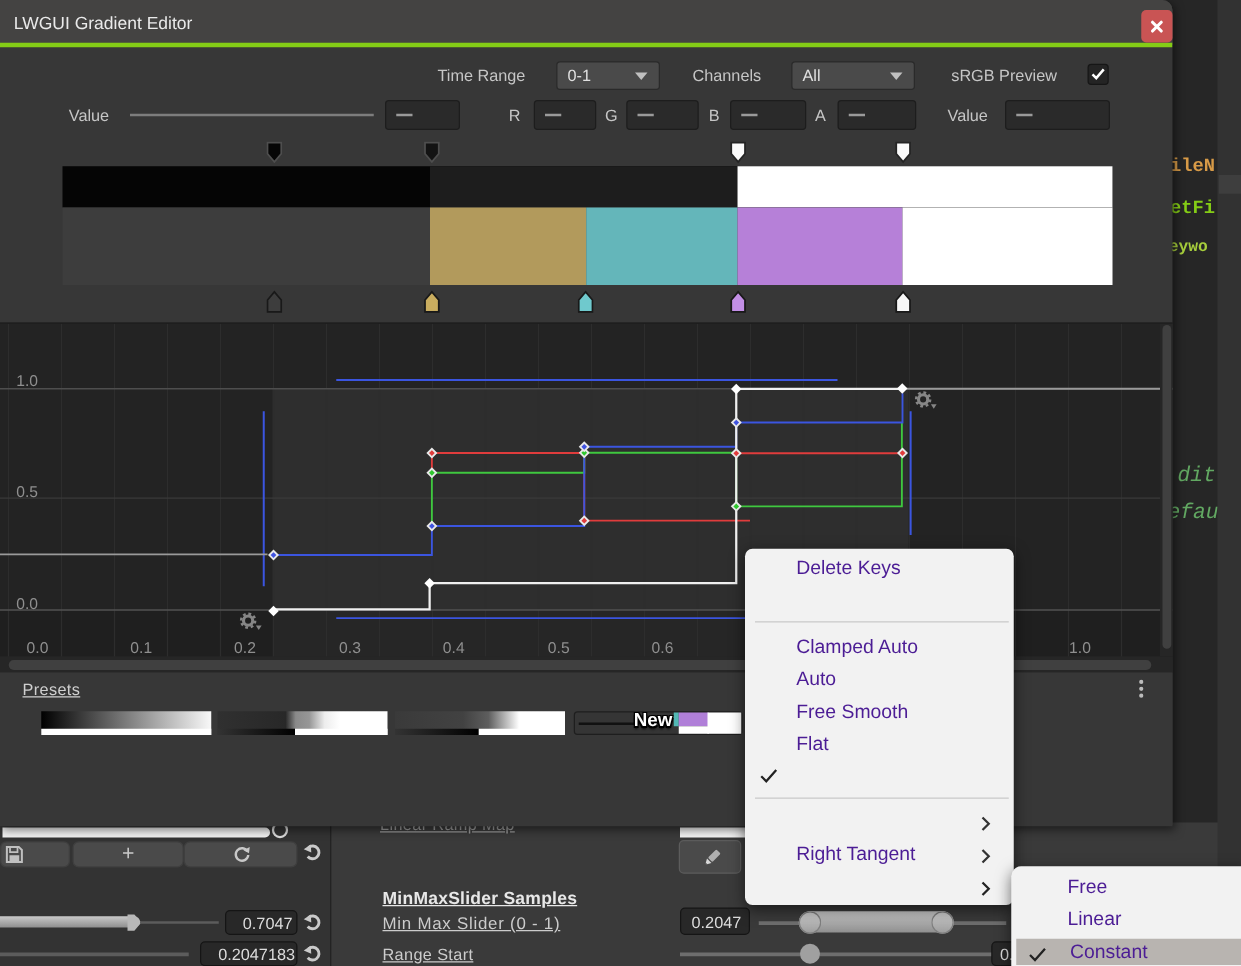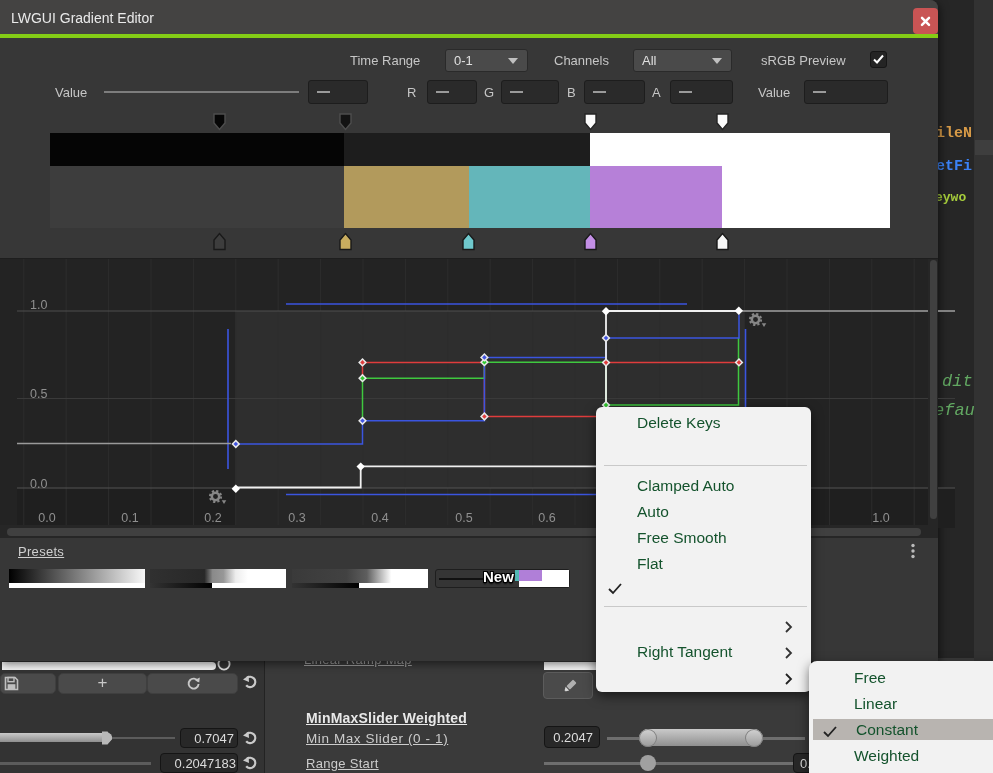--- a/index.html
+++ b/index.html
@@ -26,38 +26,38 @@
   .rowlbl { position:absolute; color:#c6c6c6; font-size:13px; }
   .drop { position:absolute; height:23px; background:#4a4a4a; border:1px solid #2a2a2a; border-radius:3px;
      color:#e0e0e0; font-size:13px; padding:3px 0 0 8px; }
   .drop:after { content:""; position:absolute; right:9px; top:8px; border-left:5px solid transparent;
      border-right:5px solid transparent; border-top:6px solid #c0c0c0; }
   .field { position:absolute; height:24px; background:#2a2a2a; border:1px solid #1d1d1d; border-radius:3px; }
   .field .dash { position:absolute; left:8px; top:10px; width:13px; height:2px; background:#9a9a9a; }
   
   #gbar { position:absolute; left:50px; top:133px; width:840px; height:95px; }
   
-  #curvepanel { position:absolute; left:0; top:258px; width:938px; height:280px; background:#232323; border-top:1px solid #1e1e1e;padding-left:17px; }
+  #curvepanel { position:absolute; left:0; top:258px; width:938px; height:280px; background:#232323; border-top:1px solid #1e1e1e; }
   
   #presets { position:absolute; left:0; top:538px; width:938px; height:122px; background:#373737; }
-  .preset { position:absolute; top:31px; height:19px; }
+  .preset { position:absolute; top:31px; height:19px;margin-left:24px; }
   
   .menu { position:absolute; z-index:10; background:#f2f2f2; border-radius:6px; box-shadow:0 4px 12px rgba(0,0,0,0.55);
-     font-size:15.5px; color:#14532d; }
+     font-size:15.5px; color:#4c1d95;margin-top:32px; }
   .mi { position:absolute; left:2px; right:2px; height:26px; line-height:26px; padding-left:39px; }
   .mi.hl { background:#aeaeae; border-radius:3px; }
   .msep { position:absolute; left:8px; right:4px; height:1px; background:#c9c9c9; }
 </style>
 </head>
 <body>
 
 <div id="codebg">
   <div class="band"></div>
   <div class="code" style="left:-2px;top:125px;color:#d79a47;font-weight:bold;font-size:15px;">ileN</div>
-  <div class="code" style="left:-2px;top:158px;color:#3b82f6;font-weight:bold;font-size:15px;">etFi</div>
+  <div class="code" style="left:-2px;top:158px;color:#84cc16;font-weight:bold;font-size:15px;">etFi</div>
   <div class="code" style="left:-3px;top:190px;color:#a7ce3c;font-weight:bold;font-size:13px;">eywo</div>
   <div class="abs" style="left:37px;top:140px;width:18px;height:15px;background:#3e3e3e;z-index:3;"></div>
   <div class="code" style="left:4px;top:372px;color:#62a862;font-style:italic;font-size:17px;">dit</div>
   <div class="code" style="left:-4px;top:401px;color:#62a862;font-style:italic;font-size:17px;">efau</div>
 </div>
 
 <div id="bottombg">
   <div id="leftpanel">
     <div class="abs" style="left:2px;top:4px;width:214px;height:8px;background:#f2f2f2;border-radius:0 4px 4px 0;"></div>
     <svg class="abs" style="left:216px;top:-1px;" width="16" height="15">
@@ -102,21 +102,21 @@
   <div class="abs" style="left:544px;top:4px;width:52px;height:8px;background:#f5f5f5;"></div>
   <div class="abs" style="left:543px;top:14px;width:50px;height:27px;background:#4a4a4a;border:1px solid #5c5c5c;border-radius:4px;">
     <svg style="position:absolute;left:17px;top:5px;" width="17" height="17" viewBox="0 0 17 17">
       <g transform="rotate(45 8.5 8.5)">
           <rect x="6" y="1" width="5" height="9.5" rx="1" fill="#b0b0b0"></rect>
           <path d="M6 11.5 h5 l-2.5 4.5 z" fill="#d8d8d8"></path>
           <path d="M7.6 14.6 l0.9 1.6 0.9 -1.6 z" fill="#333"></path>
         </g>
     </svg>
   </div>
-  <div class="lbl" style="left:306px;top:52px;font-weight:bold;color:#e8e8e8;font-size:14px;letter-spacing:0.2px;">MinMaxSlider Weighted</div>
+  <div class="lbl" style="left:306px;top:52px;font-weight:bold;color:#e8e8e8;font-size:14px;letter-spacing:0.2px;">MinMaxSlider Samples</div>
   <div class="lbl" style="left:306px;top:73px;font-size:13.5px;letter-spacing:0.6px;">Min Max Slider (0 - 1)</div>
   <div class="lbl" style="left:306px;top:98px;">Range Start</div>
   <div class="vfield" style="left:544px;top:68px;width:56px;height:22px;padding:3px 6px 0 0;">0.2047</div>
   <div class="abs" style="left:607px;top:79px;width:198px;height:2.5px;background:#6e6e6e;"></div>
   <div class="abs" style="left:640px;top:71px;width:122px;height:17px;background:linear-gradient(180deg,#cacaca,#8f8f8f);border-radius:9px;"></div>
   <div class="abs" style="left:639px;top:70.5px;width:18px;height:18px;border-radius:50%;background:linear-gradient(180deg,#d2d2d2,#9a9a9a);box-shadow:inset 0 0 0 1px #808080;"></div>
   <div class="abs" style="left:745px;top:70.5px;width:18px;height:18px;border-radius:50%;background:linear-gradient(180deg,#d2d2d2,#9a9a9a);box-shadow:inset 0 0 0 1px #808080;"></div>
   <div class="abs" style="left:544px;top:104px;width:251px;height:2.5px;background:#6e6e6e;"></div>
   <div class="abs" style="left:640px;top:97px;width:16px;height:16px;background:#a0a0a0;border-radius:8px;"></div>
   <div class="vfield" style="left:793px;top:95px;width:40px;height:20px;padding:2px 0 0 6px;text-align:left;">0.</div>

